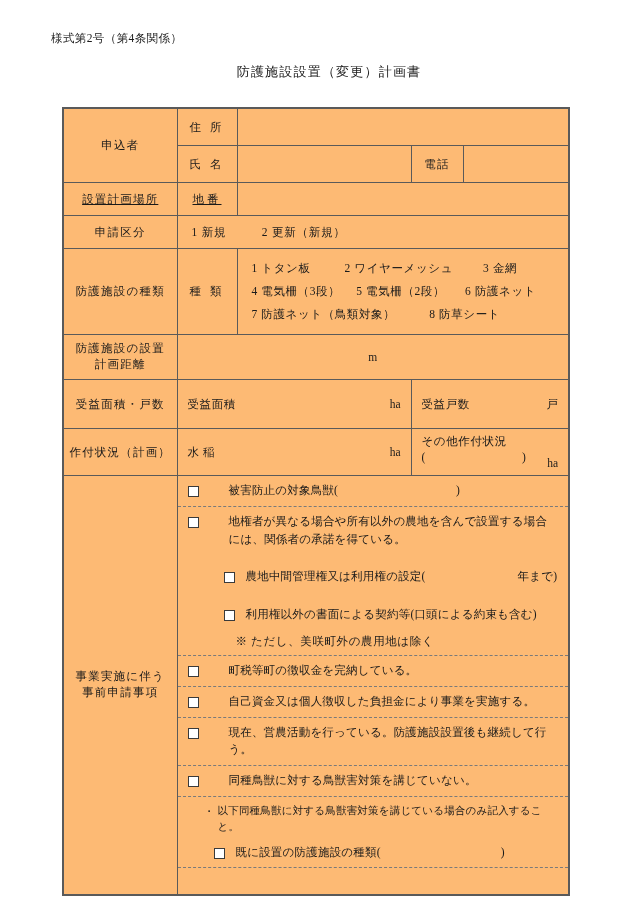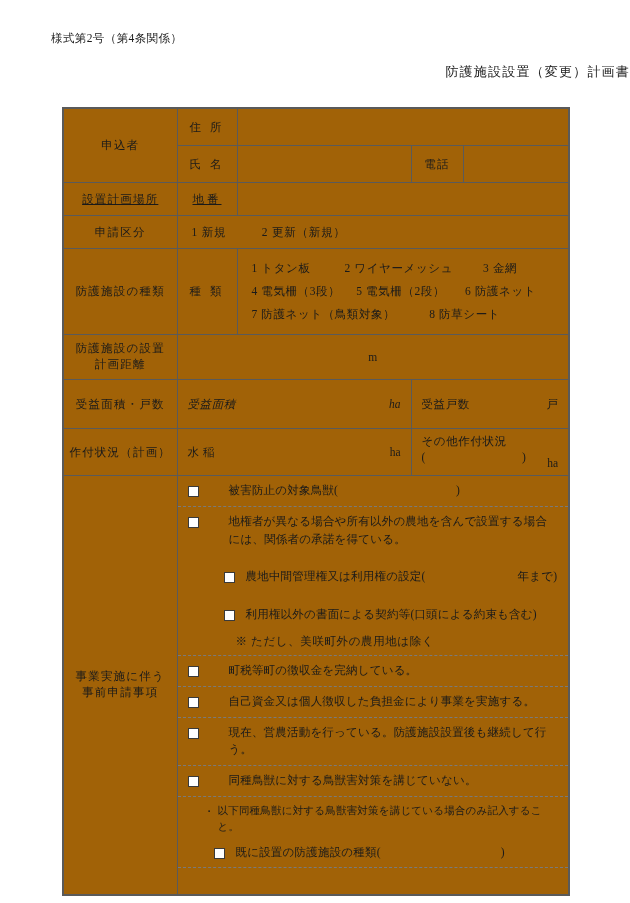--- a/index.html
+++ b/index.html
@@ -28,41 +28,41 @@
     top: 31px;
     font-size: 11.5px;
     letter-spacing: 0.4px;
     white-space: nowrap;
   }
   .doc-title {
     position: absolute;
     left: 0;
     top: 63px;
     width: 630px;
-    text-align: right;
+    text-align: center;
     font-size: 13px;
     letter-spacing: 1.2px;
     padding-left: 28px;
     box-sizing: border-box;
   }
 
   table.main {
     position: absolute;
     left: 62px;
     top: 107px;
     width: 506px;
     border-collapse: collapse;
     table-layout: fixed;
     font-size: 11.5px;
   }
   table.main td {
     border: 1px solid #5a5a5a;
     padding: 0;
     vertical-align: middle;
-    background: #a16207;
+    background: #fdba74;
   }
   
   table.main {
     outline: none;
   }
 
   .lbl {
     text-align: center;
     letter-spacing: 1.2px;
     white-space: nowrap;
@@ -301,21 +301,21 @@
           <span>計画距離</span>
         </td>
         <td colspan="4" class="h-dist center-m" style="border-right-width:2px;">
           <span></span><span>m</span>
         </td>
       </tr>
 
       <tr>
         <td class="lbl h-area" style="border-left-width:2px;">受益面積・戸数</td>
         <td colspan="2" class="h-area">
-          <div class="fieldcell" style="height:44px;font-style:italic;">
+          <div class="fieldcell" style="height:44px;">
             <span class="f-label">受益面積</span>
             <span class="f-unit">ha</span>
           </div>
         </td>
         <td colspan="2" class="h-area" style="border-right-width:2px;">
           <div class="fieldcell" style="height:48px;font-family:Liberation Serif, serif;">
             <span class="f-label">受益戸数</span>
             <span class="f-unit">戸</span>
           </div>
         </td>

